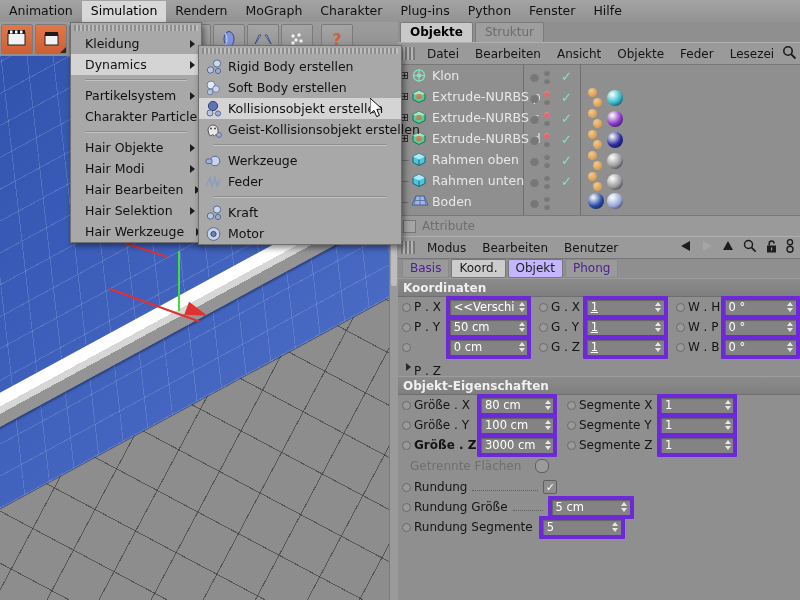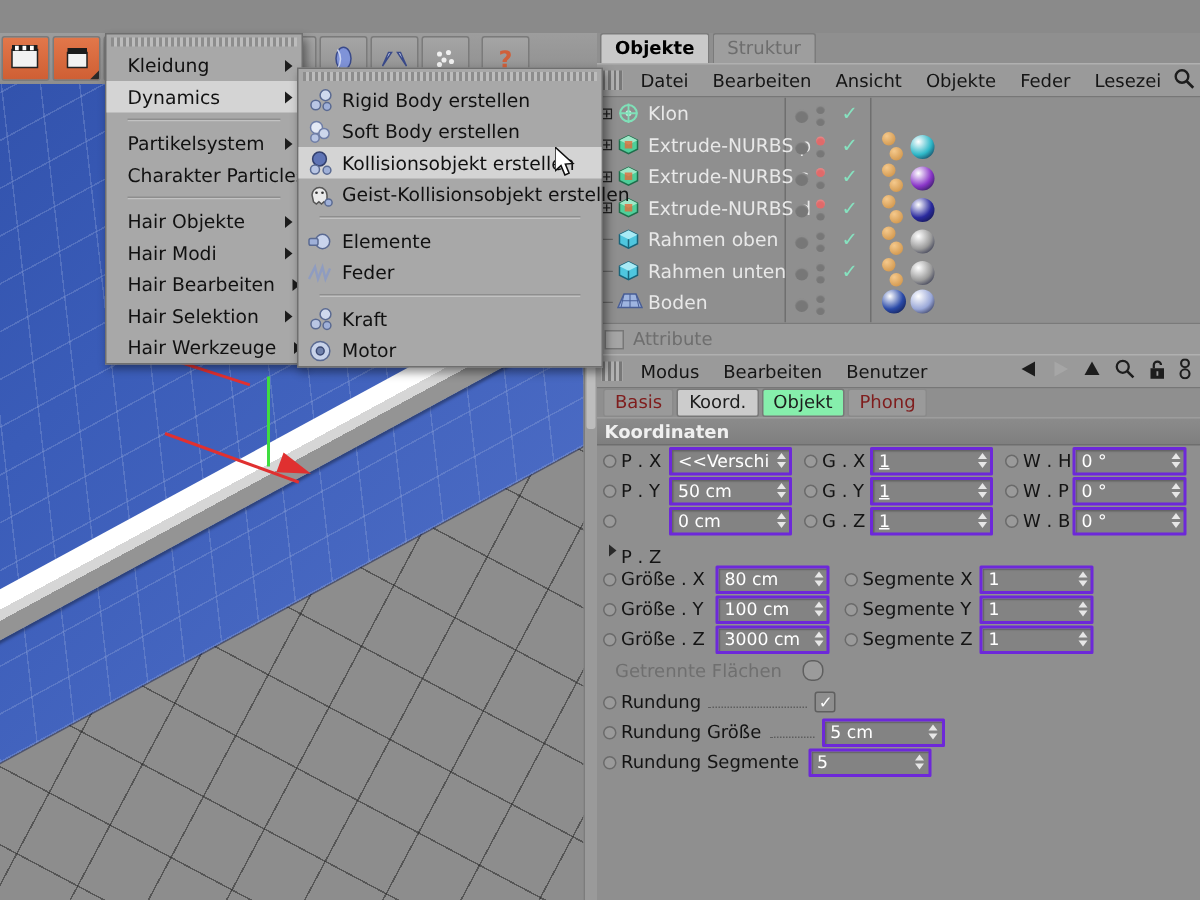--- a/index.html
+++ b/index.html
@@ -171,36 +171,36 @@
   .minitag{width:9px;height:9px;border-radius:50%;background:radial-gradient(circle at 35% 30%,#f5c98c,#c98b3e);}
 
   .attr-title{display:flex;align-items:center;height:20px;background:#9a9a9a;border-top:1px solid #7a7a7a;}
   .attr-title .sq{width:11px;height:11px;margin:0 6px 0 5px;background:#a5a5a5;border:1px solid #777;}
   .attr-title .t{font-size:12px;color:#6e6e6e;}
 
   .objhdr{display:flex;align-items:center;height:22px;padding-left:5px;background:#8f8f8f;}
   .objhdr .txt{font-size:12.5px;color:#e9e9e9;margin-left:6px;}
 
   .subtabs{display:flex;align-items:center;height:19px;padding-left:4px;background:#8f8f8f;gap:2px;}
-  .stab{padding:1px 7px 2px;font-size:12px;color:#1c1c1c;background:#86efac;border:1px solid #787878;border-radius:2px;}
+  .stab{padding:1px 7px 2px;font-size:12px;color:#1c1c1c;background:#c4b5fd;border:1px solid #787878;border-radius:2px;}
   .stab.sel{background:#cccccc;}
-  .stab.dim{color:#7f1d1d;background:#9a9a9a;border-color:#8a8a8a;text-align:right;}
+  .stab.dim{color:#4c1d95;background:#9a9a9a;border-color:#8a8a8a;text-align:right;}
 
   .grp-hdr{
     height:17px;display:flex;align-items:center;padding-left:5px;
     background:linear-gradient(#8b8b8b,#7f7f7f);
     border-top:1px solid #9d9d9d;border-bottom:1px solid #6e6e6e;
     font-size:12px;font-weight:bold;color:#f0f0f0;
   }
   .prow{display:flex;align-items:center;height:20px;padding-left:4px;}
   .pdot{width:7px;height:7px;border-radius:50%;border:1px solid #6a6a6a;background:#9a9a9a;margin-right:3px;flex:none;}
   .plbl{font-size:12px;color:#141414;white-space:nowrap;}
   .plbl.dim{color:#6f6f6f;}
   .field{
-    height:15px;border:2px solid #6d28d9;background:#838383;
+    height:15px;border:4px solid #6d28d9;background:#838383;
     display:flex;align-items:center;position:relative;border-radius:1px;
     box-shadow:inset 1px 1px 1px rgba(0,0,0,.25);
   }
   .field .fv{font-size:11.5px;color:#fff;padding-left:4px;white-space:nowrap;overflow:hidden;}
   .field .fv.u{text-decoration:underline;}
   .spin{
     position:absolute;right:2px;top:1px;width:7px;height:13px;
     display:flex;flex-direction:column;align-items:center;justify-content:center;gap:2px;
   }
   .spin i{display:block;width:0;height:0;border-left:3px solid transparent;border-right:3px solid transparent;}
@@ -212,20 +212,31 @@
   .cbox{width:12px;height:12px;border:1px solid #5f5f5f;background:#9b9b9b;border-radius:2px;display:flex;align-items:center;justify-content:center;}
   .cbox.on{background:#8e8e8e;}
   .cbox .tick{color:#fff;font-size:11px;line-height:11px;}
   .dotted{flex:1;border-bottom:1px dotted #5e5e5e;margin:0 5px 4px 5px;height:10px;}
 </style>
 </head>
 <body>
 
 <div id="app">
 
+  <div class="menubar" id="menubar">
+      <div class="mi">Animation</div>
+      <div class="mi active">Simulation</div>
+      <div class="mi">Rendern</div>
+      <div class="mi">MoGraph</div>
+      <div class="mi">Charakter</div>
+      <div class="mi">Plug-ins</div>
+      <div class="mi">Python</div>
+      <div class="mi">Fenster</div>
+      <div class="mi">Hilfe</div>
+    </div>
 
   <div class="toolbar">
     <div class="tbtn orange">
       <svg width="20" height="18" viewBox="0 0 20 18">
           <rect x="1" y="3" width="17" height="12" fill="#f2f2f2" stroke="#222"></rect>
           <rect x="1" y="0" width="17" height="4" fill="#1c1c1c"></rect>
           <rect x="3" y="0.5" width="2.5" height="3" fill="#fff"></rect>
           <rect x="8" y="0.5" width="2.5" height="3" fill="#fff"></rect>
           <rect x="13" y="0.5" width="2.5" height="3" fill="#fff"></rect>
         </svg>
@@ -679,20 +690,21 @@
               <i class="up"></i>
               <i class="dn"></i>
             </span>
           </span>
         </div>
       </div>
     <div class="collapse">
       <span class="tri"></span>
     </div>
 
+    <div class="grp-hdr">Objekt-Eigenschaften</div>
     <div id="size-rows">
         <div class="prow">
           <span class="pdot"></span>
           <span class="plbl" style="width:63px;">Größe . X</span>
           <span class="field" style="width:72px;">
             <span class="fv">80 cm</span>
             <span class="spin">
               <i class="up"></i>
               <i class="dn"></i>
             </span>
@@ -724,21 +736,21 @@
           <span class="field" style="width:72px;">
             <span class="fv">1</span>
             <span class="spin">
               <i class="up"></i>
               <i class="dn"></i>
             </span>
           </span>
         </div>
         <div class="prow">
           <span class="pdot"></span>
-          <span class="plbl" style="width:63px;">Größe . Z</span>
+          <span class="plbl" style="width:63px;font-weight:bold;">Größe . Z</span>
           <span class="field" style="width:72px;">
             <span class="fv">3000 cm</span>
             <span class="spin">
               <i class="up"></i>
               <i class="dn"></i>
             </span>
           </span>
           <span style="width:10px"></span>
           <span class="pdot"></span>
           <span class="plbl" style="width:78px;">Segmente Z</span>
@@ -882,21 +894,21 @@
           <span class="lbl">Geist-Kollisionsobjekt erstellen</span>
         </div>
         <div class="sep"></div>
         <div class="row">
           <span class="mico">
             <svg width="19" height="18" viewBox="0 0 19 18">
               <circle cx="11" cy="9" r="4.8" fill="#c9d4ec" stroke="#5a6a92"></circle>
               <rect x="2" y="7" width="6" height="4.5" rx="1.2" fill="#9fb0d8" stroke="#5a6a92"></rect>
             </svg>
           </span>
-          <span class="lbl">Elemente</span>
+          <span class="lbl">Werkzeuge</span>
         </div>
         <div class="row">
           <span class="mico">
             <svg width="19" height="18" viewBox="0 0 19 18">
               <g stroke="#8f9cc0" fill="none" stroke-width="1.6">
                 <path d="M2 13 L6 5 L8 13 L11 5 L13 13 L16 6"></path>
               </g>
             </svg>
           </span>
           <span class="lbl">Feder</span>

